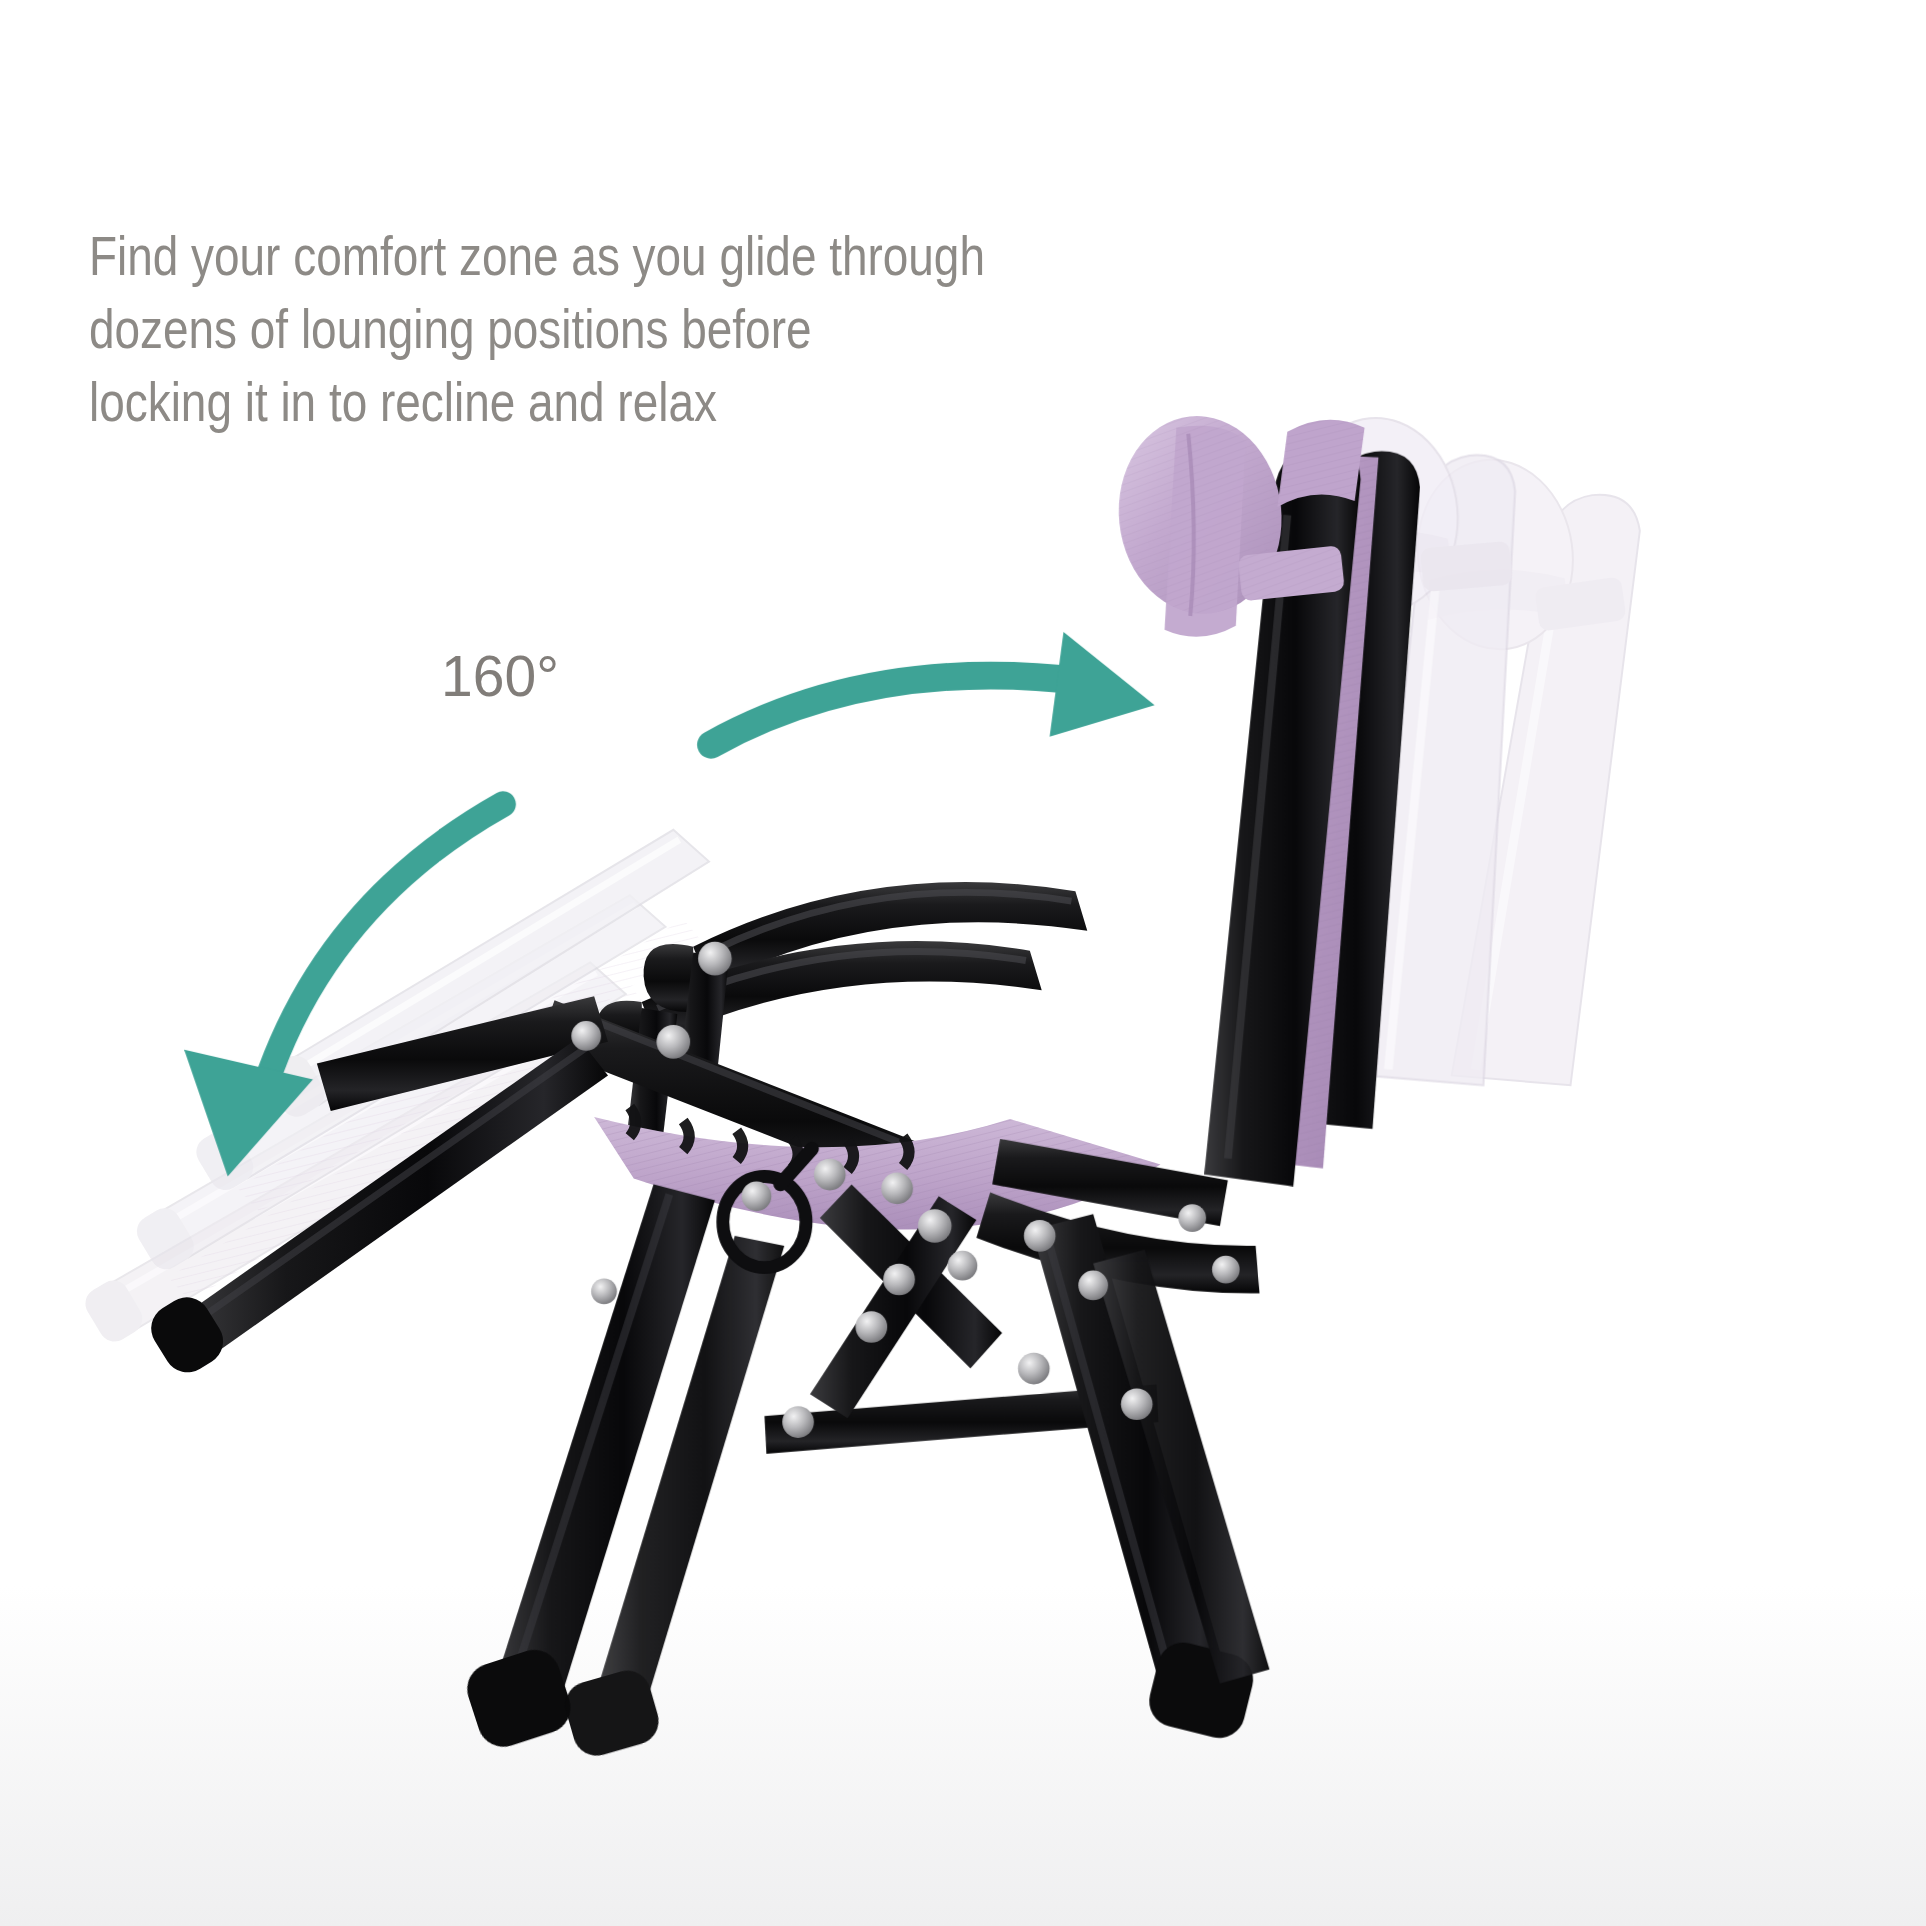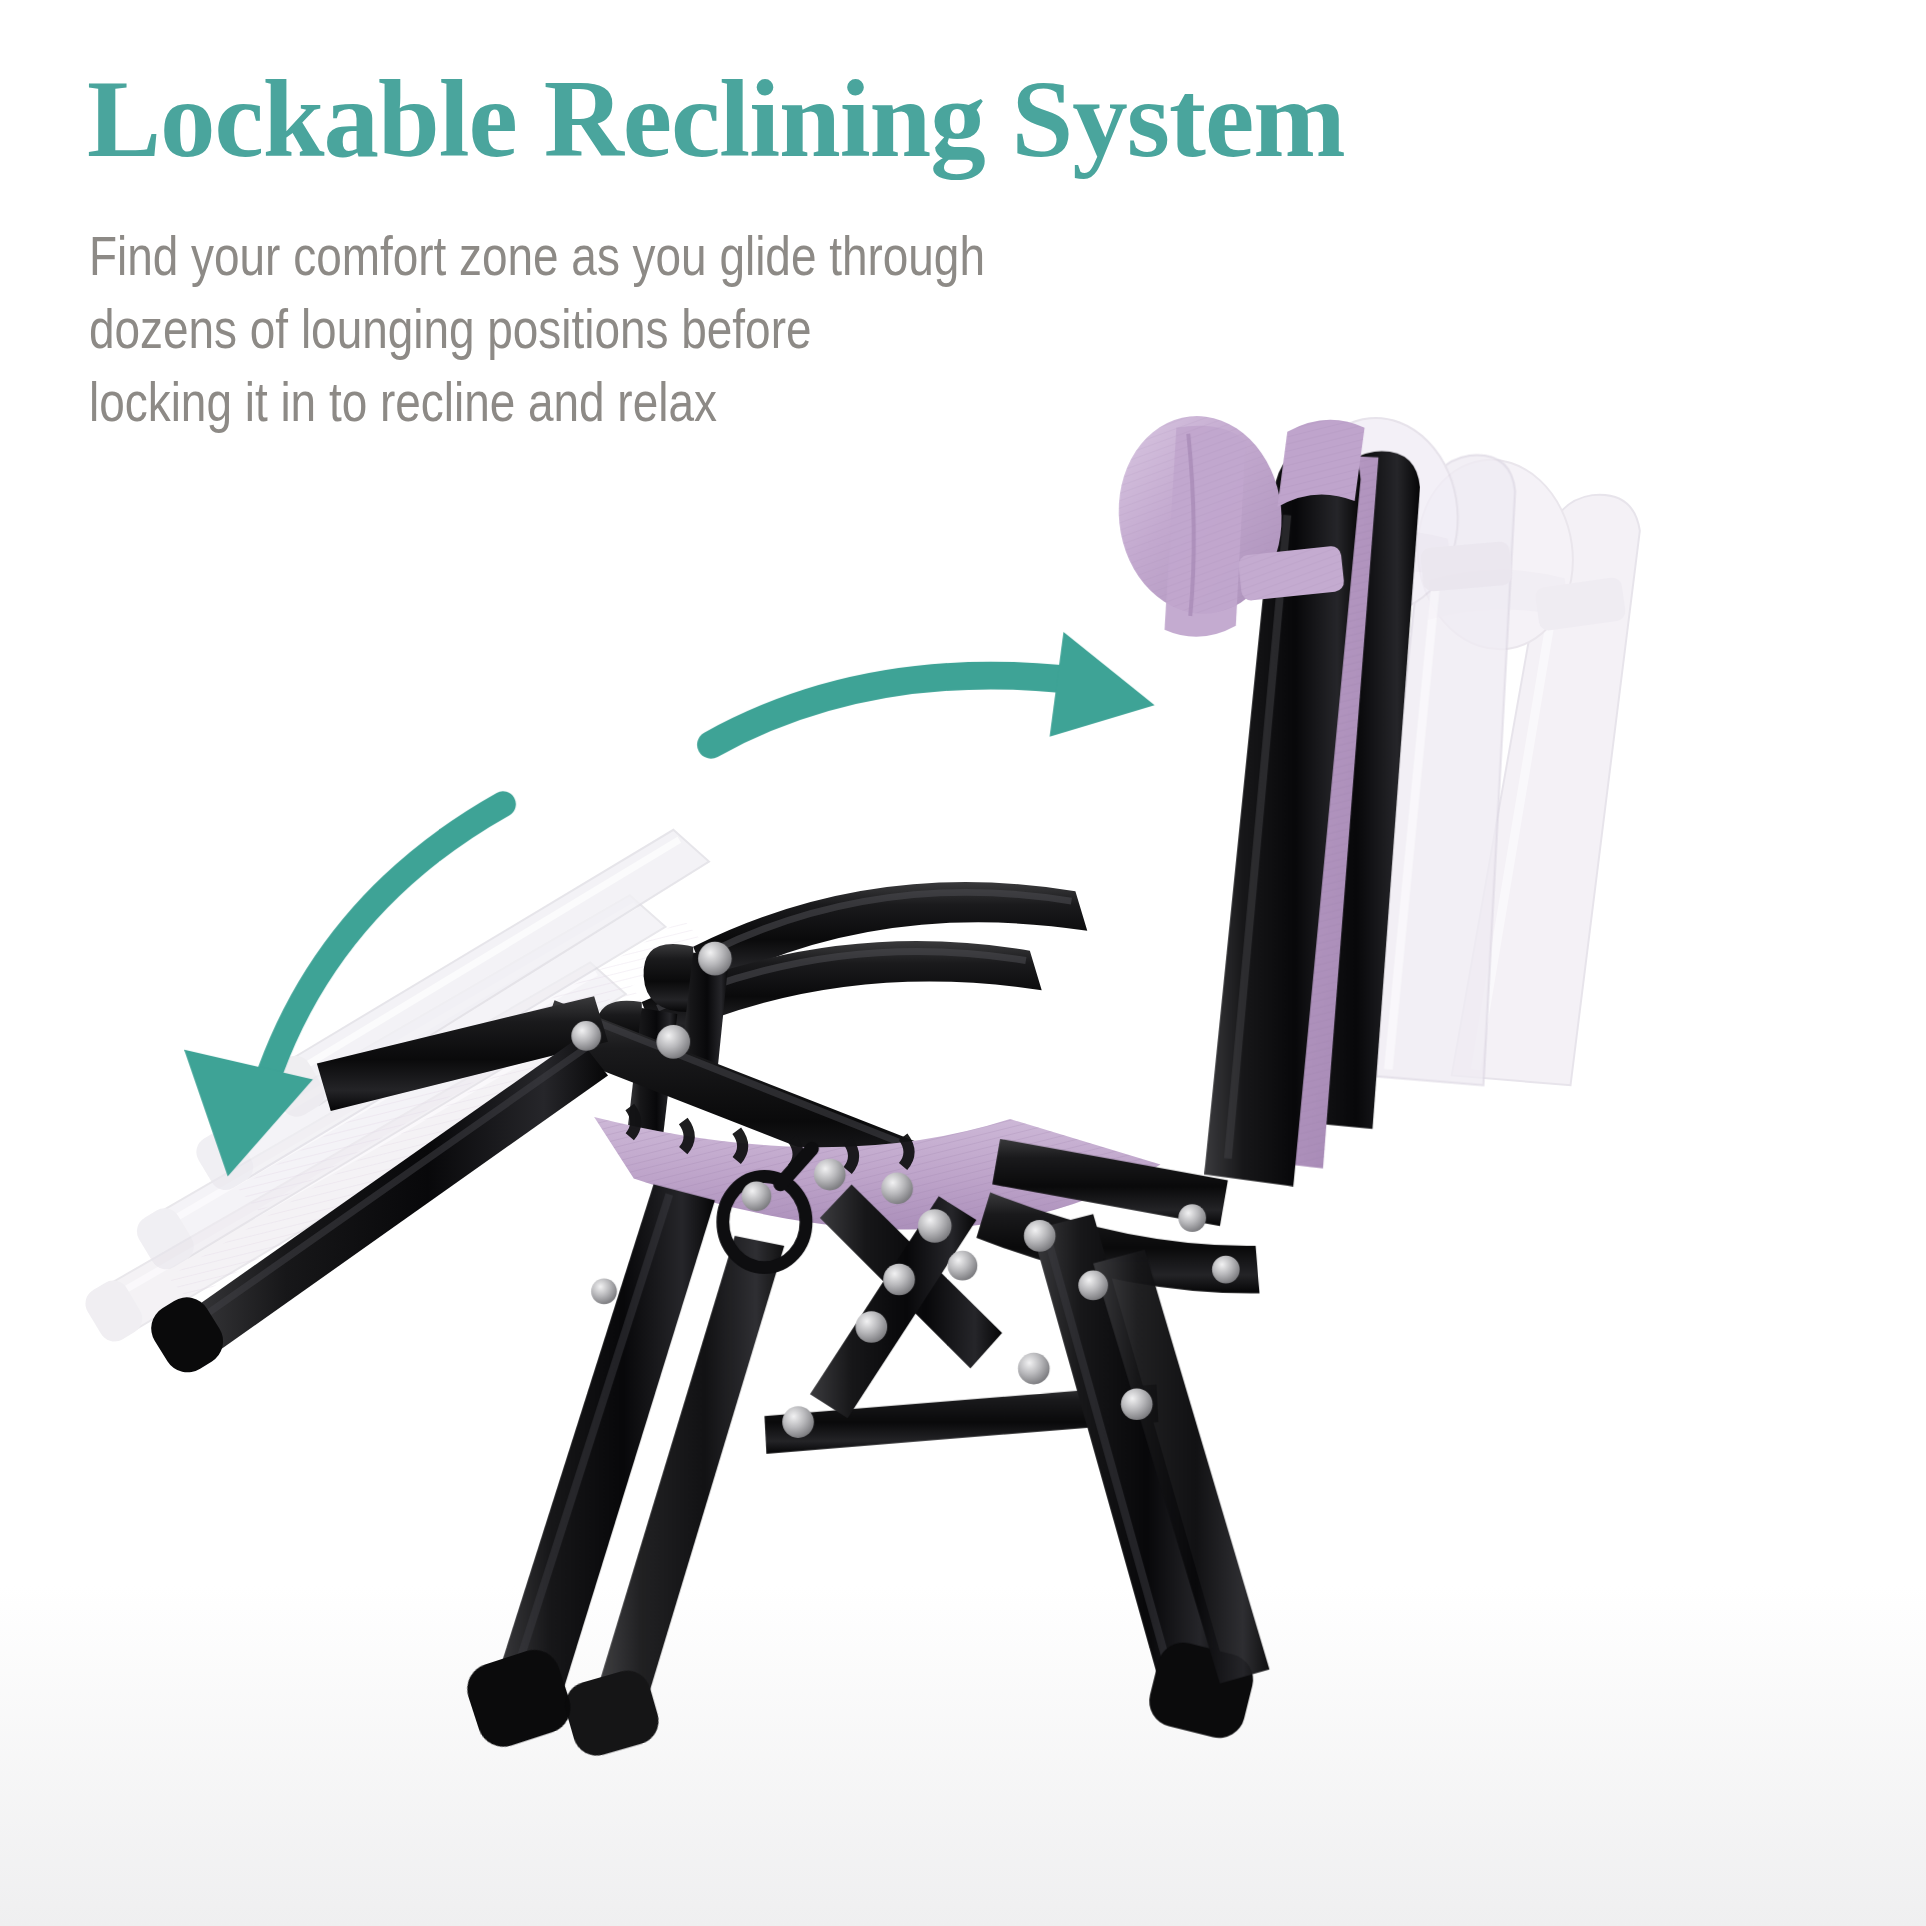--- a/index.html
+++ b/index.html
@@ -38,29 +38,29 @@
   
   #art{position:absolute;left:0;top:0;width:1927px;height:1927px;}
 
   .noevent{pointer-events:none;}
 </style>
 </head>
 <body>
 
 <div id="stage">
 
-  <div id="headline">Lockable Reclining System</div>
 
   <div id="subcopy">
     <div>Find your comfort zone as you glide through</div>
     <div>dozens of lounging positions before</div>
     <div>locking it in to recline and relax</div>
   </div>
 
   <div id="degree-callout">
+    <div>160°</div>
   </div>
 
   <svg id="art" viewBox="0 0 1946 1946" xmlns="http://www.w3.org/2000/svg">
     <defs>
       <linearGradient id="tube" x1="0" y1="0" x2="0" y2="1">
         <stop offset="0%" stop-color="#3a3a3c"></stop>
         <stop offset="22%" stop-color="#1a1a1c"></stop>
         <stop offset="55%" stop-color="#0a0a0b"></stop>
         <stop offset="82%" stop-color="#242427"></stop>
         <stop offset="100%" stop-color="#050506"></stop>

